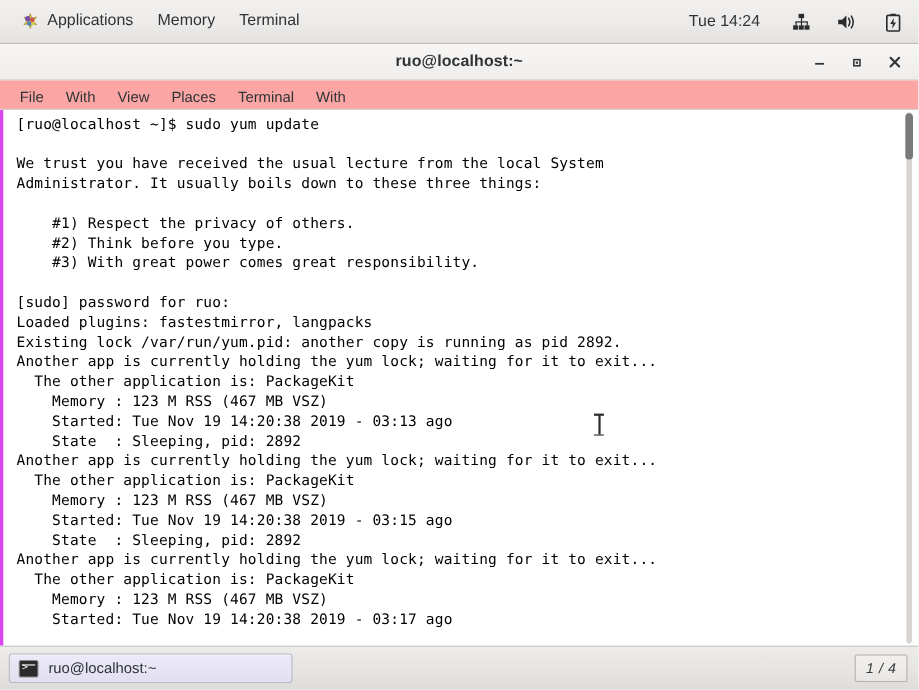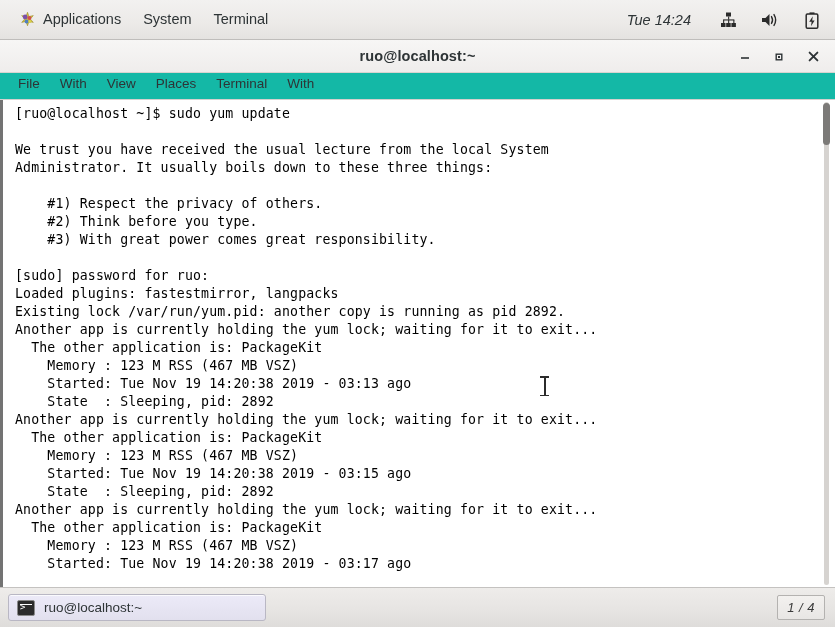--- a/index.html
+++ b/index.html
@@ -60,21 +60,20 @@
   }
 
   .panel-right {
     position: absolute;
     right: 10px;
     top: 0;
     height: 40px;
     display: flex;
     align-items: center;
     gap: 16px;
-    font-style: italic;
   }
 
   #panel-clock {
     font-size: 14.5px;
     color: #2e3436;
     padding: 4px 8px;
     border-radius: 3px;
   }
 
   .tray-icon {
@@ -144,42 +143,42 @@
     justify-content: center;
     border-radius: 3px;
     color: #2e3436;
     font-size: 13px;
     line-height: 1;
   }
 
   #menubar {
     height: 27px;
     flex: 0 0 27px;
-    background: #14b8a6;
+    background: #fca5a5;
     border-bottom: 1px solid #d5d1ce;
     display: flex;
-    align-items: flex-start;
+    align-items: flex-end;
     padding-left: 8px;
     box-sizing: border-box;
   }
 
   .menu-item {
     font-size: 13.5px;
     color: #2e3436;
     padding: 4px 10px;
     border-radius: 2px;
     line-height: 1;
   }
 
   #terminal-body {
     flex: 1 1 auto;
     position: relative;
     background: #ffffff;
     overflow: hidden;
-    border-left: 3px solid #737373;
+    border-left: 3px solid #d946ef;
     box-sizing: border-box;
   }
 
   #terminal-text {
     position: absolute;
     left: 12px;
     top: 5px;
     right: 22px;
     font-family: "DejaVu Sans Mono", "Liberation Mono", monospace;
     font-size: 13.2px;
@@ -352,21 +351,21 @@
               <circle cx="10.4" cy="7.0" r="2.0" fill="#d14f4f"></circle>
               <circle cx="7.6" cy="10.4" r="2.0" fill="#4f7fc0"></circle>
               <circle cx="10.9" cy="10.6" r="1.5" fill="#d9d24a"></circle>
             </g>
           </svg>
         </span>
         <span>Applications</span>
       </div>
 
       <div class="panel-item">
-        <span>System</span>
+        <span>Memory</span>
       </div>
 
       <div class="panel-item">
         <span>Terminal</span>
       </div>
 
     </div>
 
     <div class="panel-right">
 

